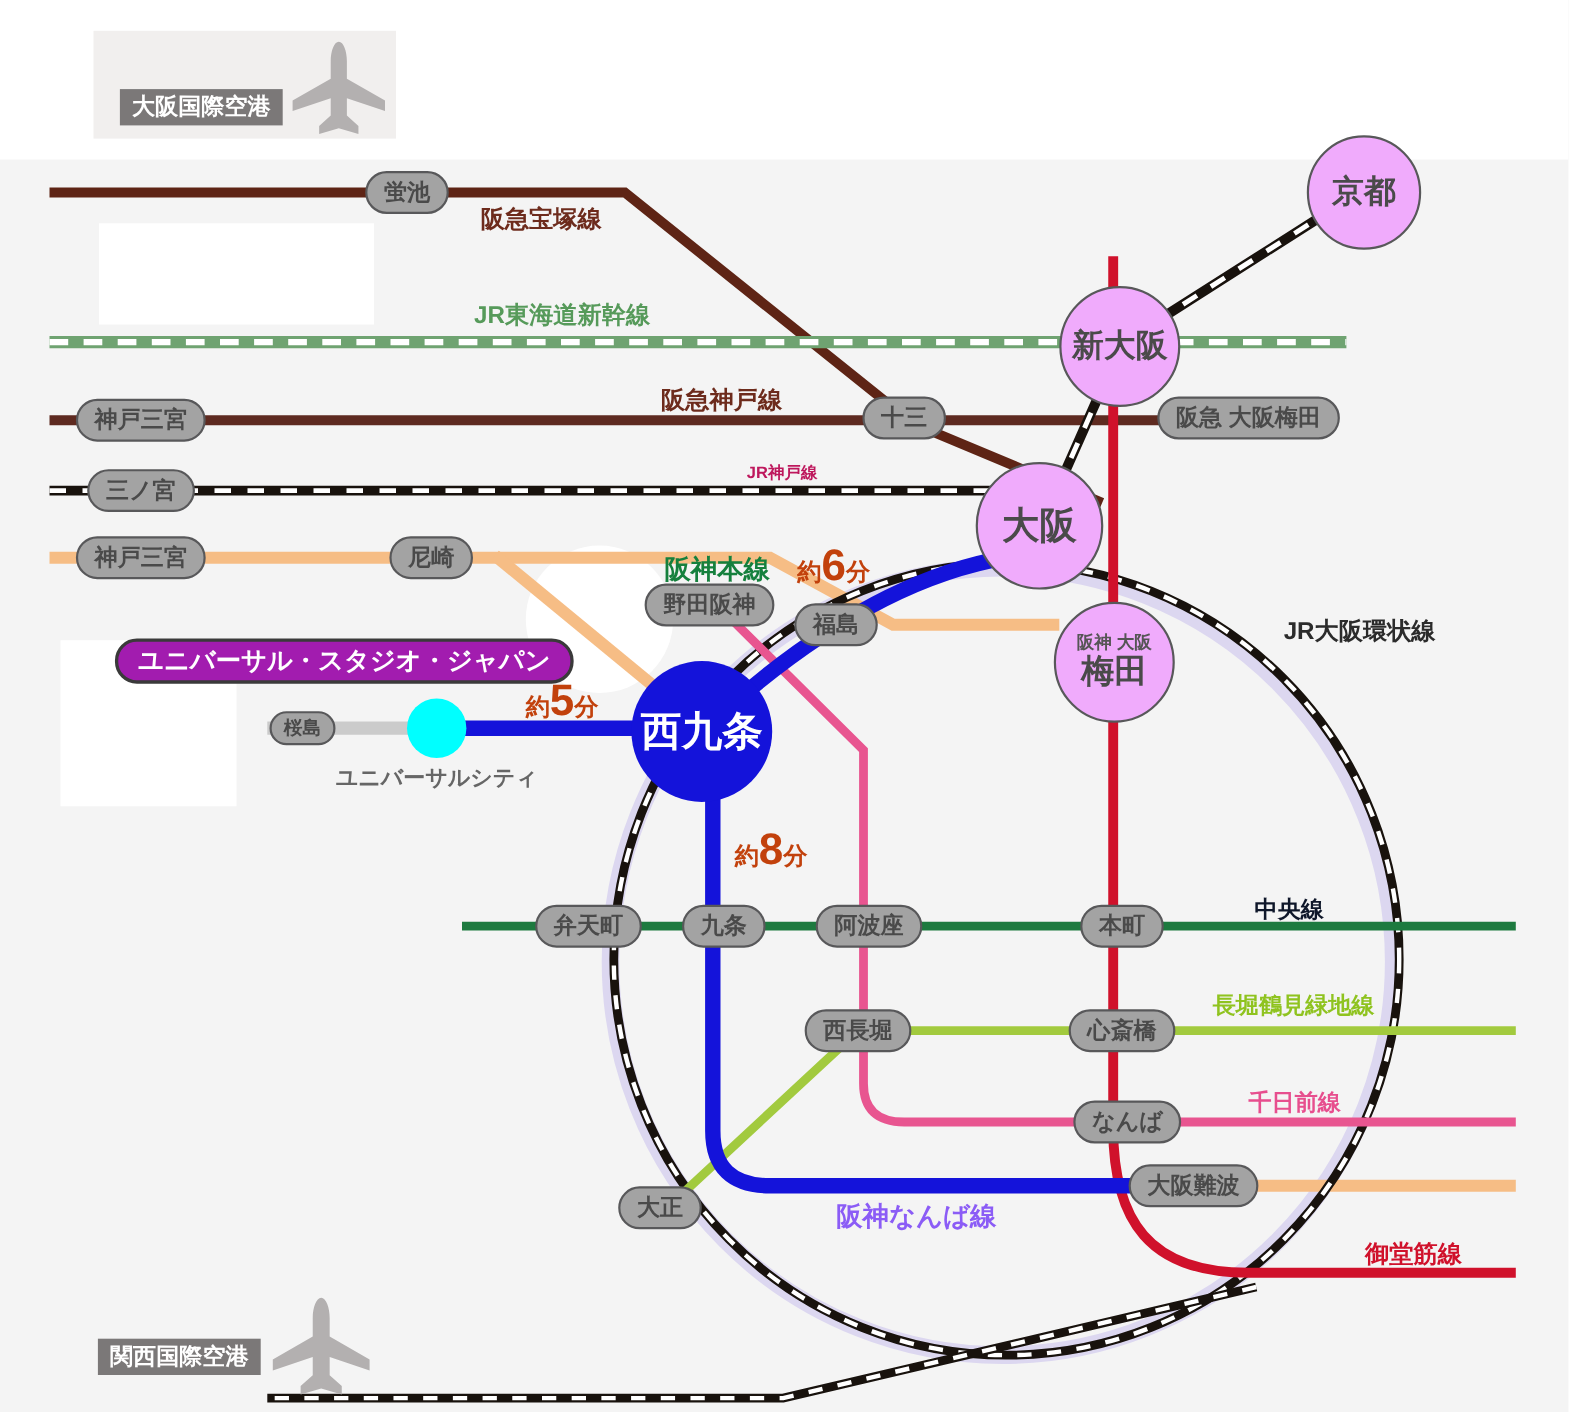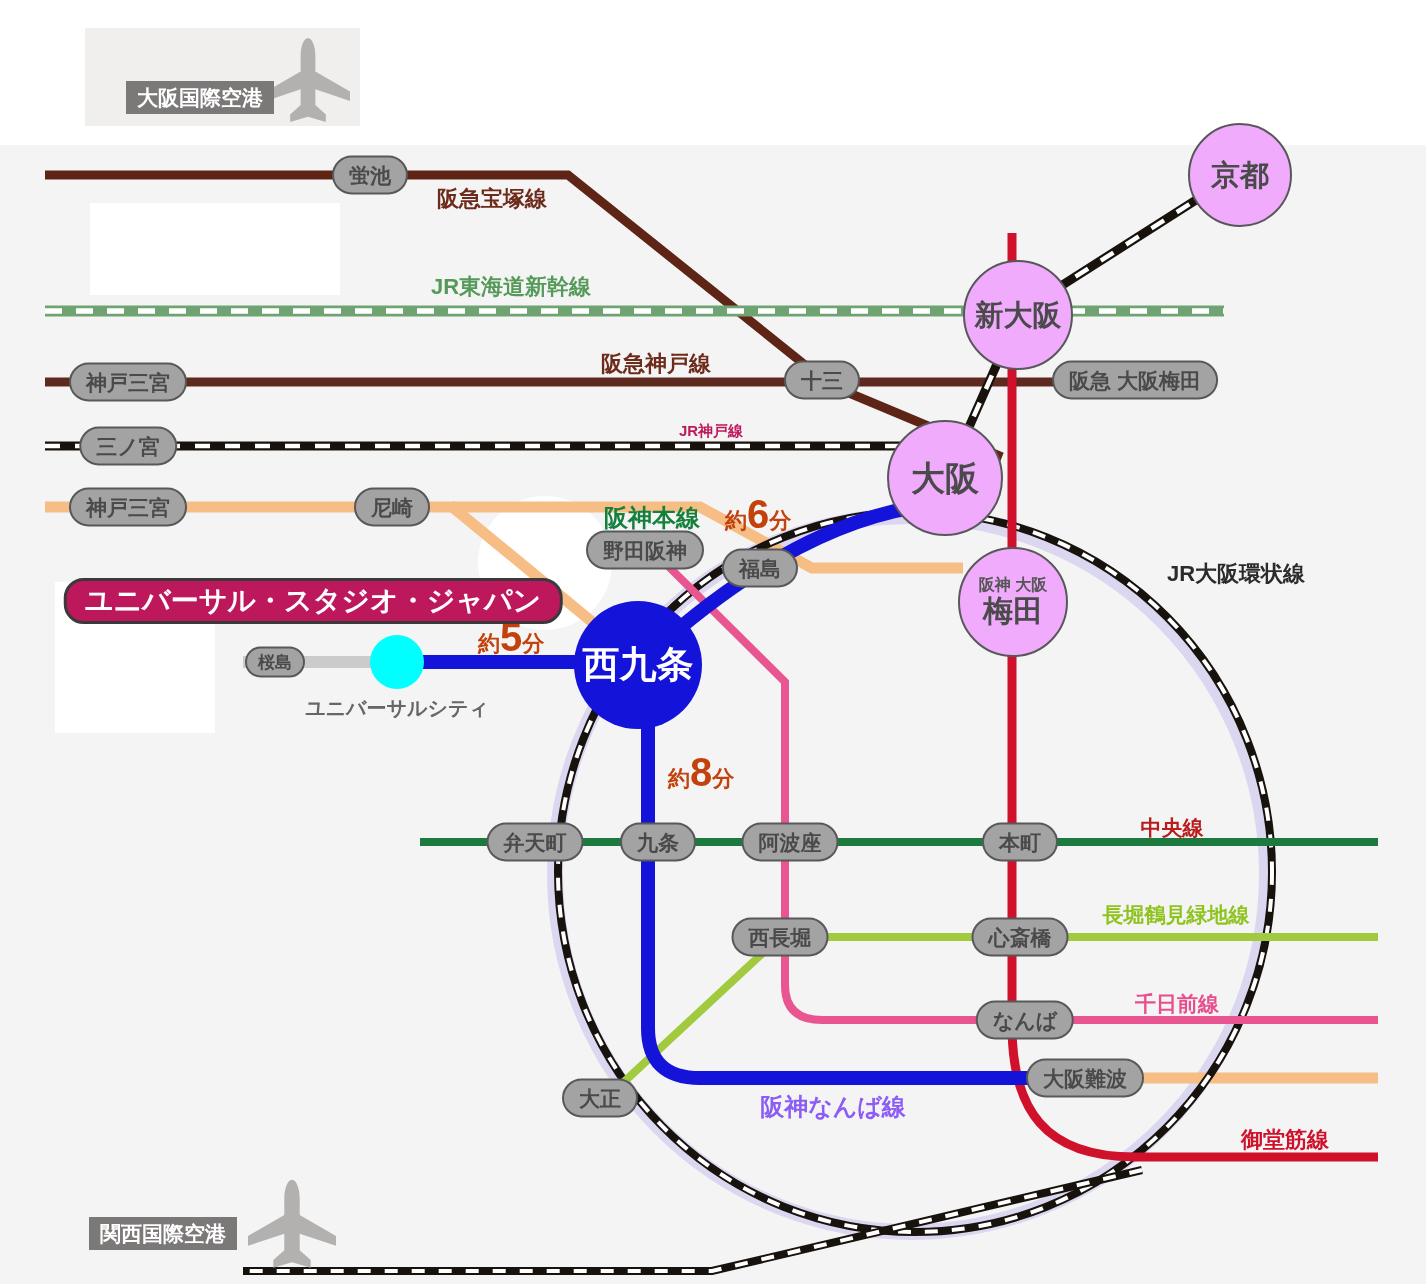--- a/index.html
+++ b/index.html
@@ -12,22 +12,22 @@
   .pill.small{font-size:17px;padding:5px 11px;}
   .circle{position:absolute;transform:translate(-50%,-50%);background:#f0abfc;border:2.5px solid #58585a;
         border-radius:50%;display:flex;flex-direction:column;align-items:center;justify-content:center;
         color:#4a4a4a;font-weight:600;z-index:6;text-align:center;line-height:1.12;}
   .circle .sub{font-size:16px;color:#555;}
   .circle.hub{background:#1413da;border:none;color:#fff;font-weight:700;z-index:7;}
   .line-label{position:absolute;transform:translate(-50%,-50%);font-weight:700;white-space:nowrap;z-index:4;line-height:1;}
   .time{position:absolute;transform:translate(-50%,-50%);color:#c2410c;font-weight:700;white-space:nowrap;z-index:6;line-height:1;}
   .time .num{font-size:40px;}
   .time .sm{font-size:22px;}
-  .usj-badge{position:absolute;transform:translate(-50%,-50%);background:#be185d;border:3px solid #3a3a3a;
-        border-radius:20px;color:#fff;font-size:28px;font-weight:700;padding:6px 18px;white-space:nowrap;z-index:8;line-height:1;}
+  .usj-badge{position:absolute;transform:translate(-50%,-50%);background:#a21caf;border:3px solid #3a3a3a;
+        border-radius:20px;color:#fff;font-size:23px;font-weight:700;padding:6px 18px;white-space:nowrap;z-index:8;line-height:1;}
   .airport-badge{position:absolute;background:#7b7878;color:#fff;font-size:21px;font-weight:600;
         padding:6px 11px;white-space:nowrap;z-index:5;line-height:1;}
 </style>
 </head>
 <body>
 
 <div id="stage">
 
   <svg id="rails" width="1426" height="1284" viewBox="0 0 1426 1284">
 
@@ -80,21 +80,21 @@
     <circle cx="397" cy="662" r="27" fill="#00ffff"></circle>
 
     <g transform="translate(308,82) scale(1.05)">
       <path d="M0,-42 C4,-42 7,-34 7,-25 L7,-10 L40,9 L40,18 L7,7 L7,22 L17,31 L17,38 L0,33 L-17,38 L-17,31 L-7,22 L-7,7 L-40,18 L-40,9 L-7,-10 L-7,-25 C-7,-34 -4,-42 0,-42 Z" fill="#b3b0b0"></path>
     </g>
     <g transform="translate(292,1226) scale(1.1)">
       <path d="M0,-42 C4,-42 7,-34 7,-25 L7,-10 L40,9 L40,18 L7,7 L7,22 L17,31 L17,38 L0,33 L-17,38 L-17,31 L-7,22 L-7,7 L-40,18 L-40,9 L-7,-10 L-7,-25 C-7,-34 -4,-42 0,-42 Z" fill="#b3b0b0"></path>
     </g>
   </svg>
 
-  <div class="airport-badge" style="left:126px;top:81px;">大阪国際空港</div>
+  <div class="airport-badge" style="left:109px;top:81px;">大阪国際空港</div>
   <div class="airport-badge" style="left:89px;top:1217px;">関西国際空港</div>
 
   <div class="usj-badge" style="left:313px;top:601px;">ユニバーサル・スタジオ・ジャパン</div>
 
 <div class="pill" style="left: 370px; top: 175px;">蛍池</div>
     <div class="pill" style="left: 128px; top: 382px;">神戸三宮</div>
     <div class="pill" style="left: 128px; top: 446px;">三ノ宮</div>
     <div class="pill" style="left: 128px; top: 507px;">神戸三宮</div>
     <div class="pill" style="left: 392px; top: 507px; text-align: center;">尼崎</div>
     <div class="pill" style="left: 822px; top: 380px;">十三</div>
@@ -118,21 +118,21 @@
       <div class="sub">阪神 大阪</div>
       <div>梅田</div>
     </div>
     <div class="circle hub" style="left: 638px; top: 665px; width: 128px; height: 128px; font-size: 37px;">西九条</div>
     <div class="line-label" style="left: 492px; top: 199px; color: rgb(109, 43, 28); font-size: 22px;">阪急宝塚線</div>
     <div class="line-label" style="left: 511px; top: 287px; color: rgb(86, 154, 90); font-size: 22px;">JR東海道新幹線</div>
     <div class="line-label" style="left: 656px; top: 364px; color: rgb(109, 43, 28); font-size: 22px;">阪急神戸線</div>
     <div class="line-label" style="left: 711px; top: 430px; color: #be185d; font-size: 15px;">JR神戸線</div>
     <div class="line-label" style="left: 652px; top: 482px; color: #15803d; font-size: 24px; margin-top: 36px;">阪神本線</div>
     <div class="line-label" style="left: 1236px; top: 574px; color: rgb(43, 43, 43); font-size: 22px;">JR大阪環状線</div>
-    <div class="line-label" style="left: 1172px; top: 827px; color: #b91c1c; font-size: 21px;">中央線</div>
+    <div class="line-label" style="left: 1172px; top: 827px; color: #0f172a; font-size: 21px;">中央線</div>
     <div class="line-label" style="left: 1176px; top: 914px; color: rgb(143, 195, 31); font-size: 21px;">長堀鶴見緑地線</div>
     <div class="line-label" style="left: 1177px; top: 1003px; color: rgb(231, 78, 142); font-size: 21px;">千日前線</div>
     <div class="line-label" style="left: 833px; top: 1107px; color: #8b5cf6; font-size: 24px;">阪神なんば線</div>
     <div class="line-label" style="left: 1285px; top: 1140px; color: rgb(208, 17, 43); font-size: 22px;">御堂筋線</div>
     <div class="line-label" style="left: 397px; top: 708px; color: rgb(102, 102, 102); font-size: 20px;">ユニバーサルシティ</div>
     <div class="time" style="left: 758px; top: 514px;"><span class="sm">約</span><span class="num">6</span><span class="sm">分</span></div>
     <div class="time" style="left: 511px; top: 637px;"><span class="sm">約</span><span class="num">5</span><span class="sm">分</span></div>
     <div class="time" style="left: 701px; top: 772px;"><span class="sm">約</span><span class="num">8</span><span class="sm">分</span></div>
   </div>
 

